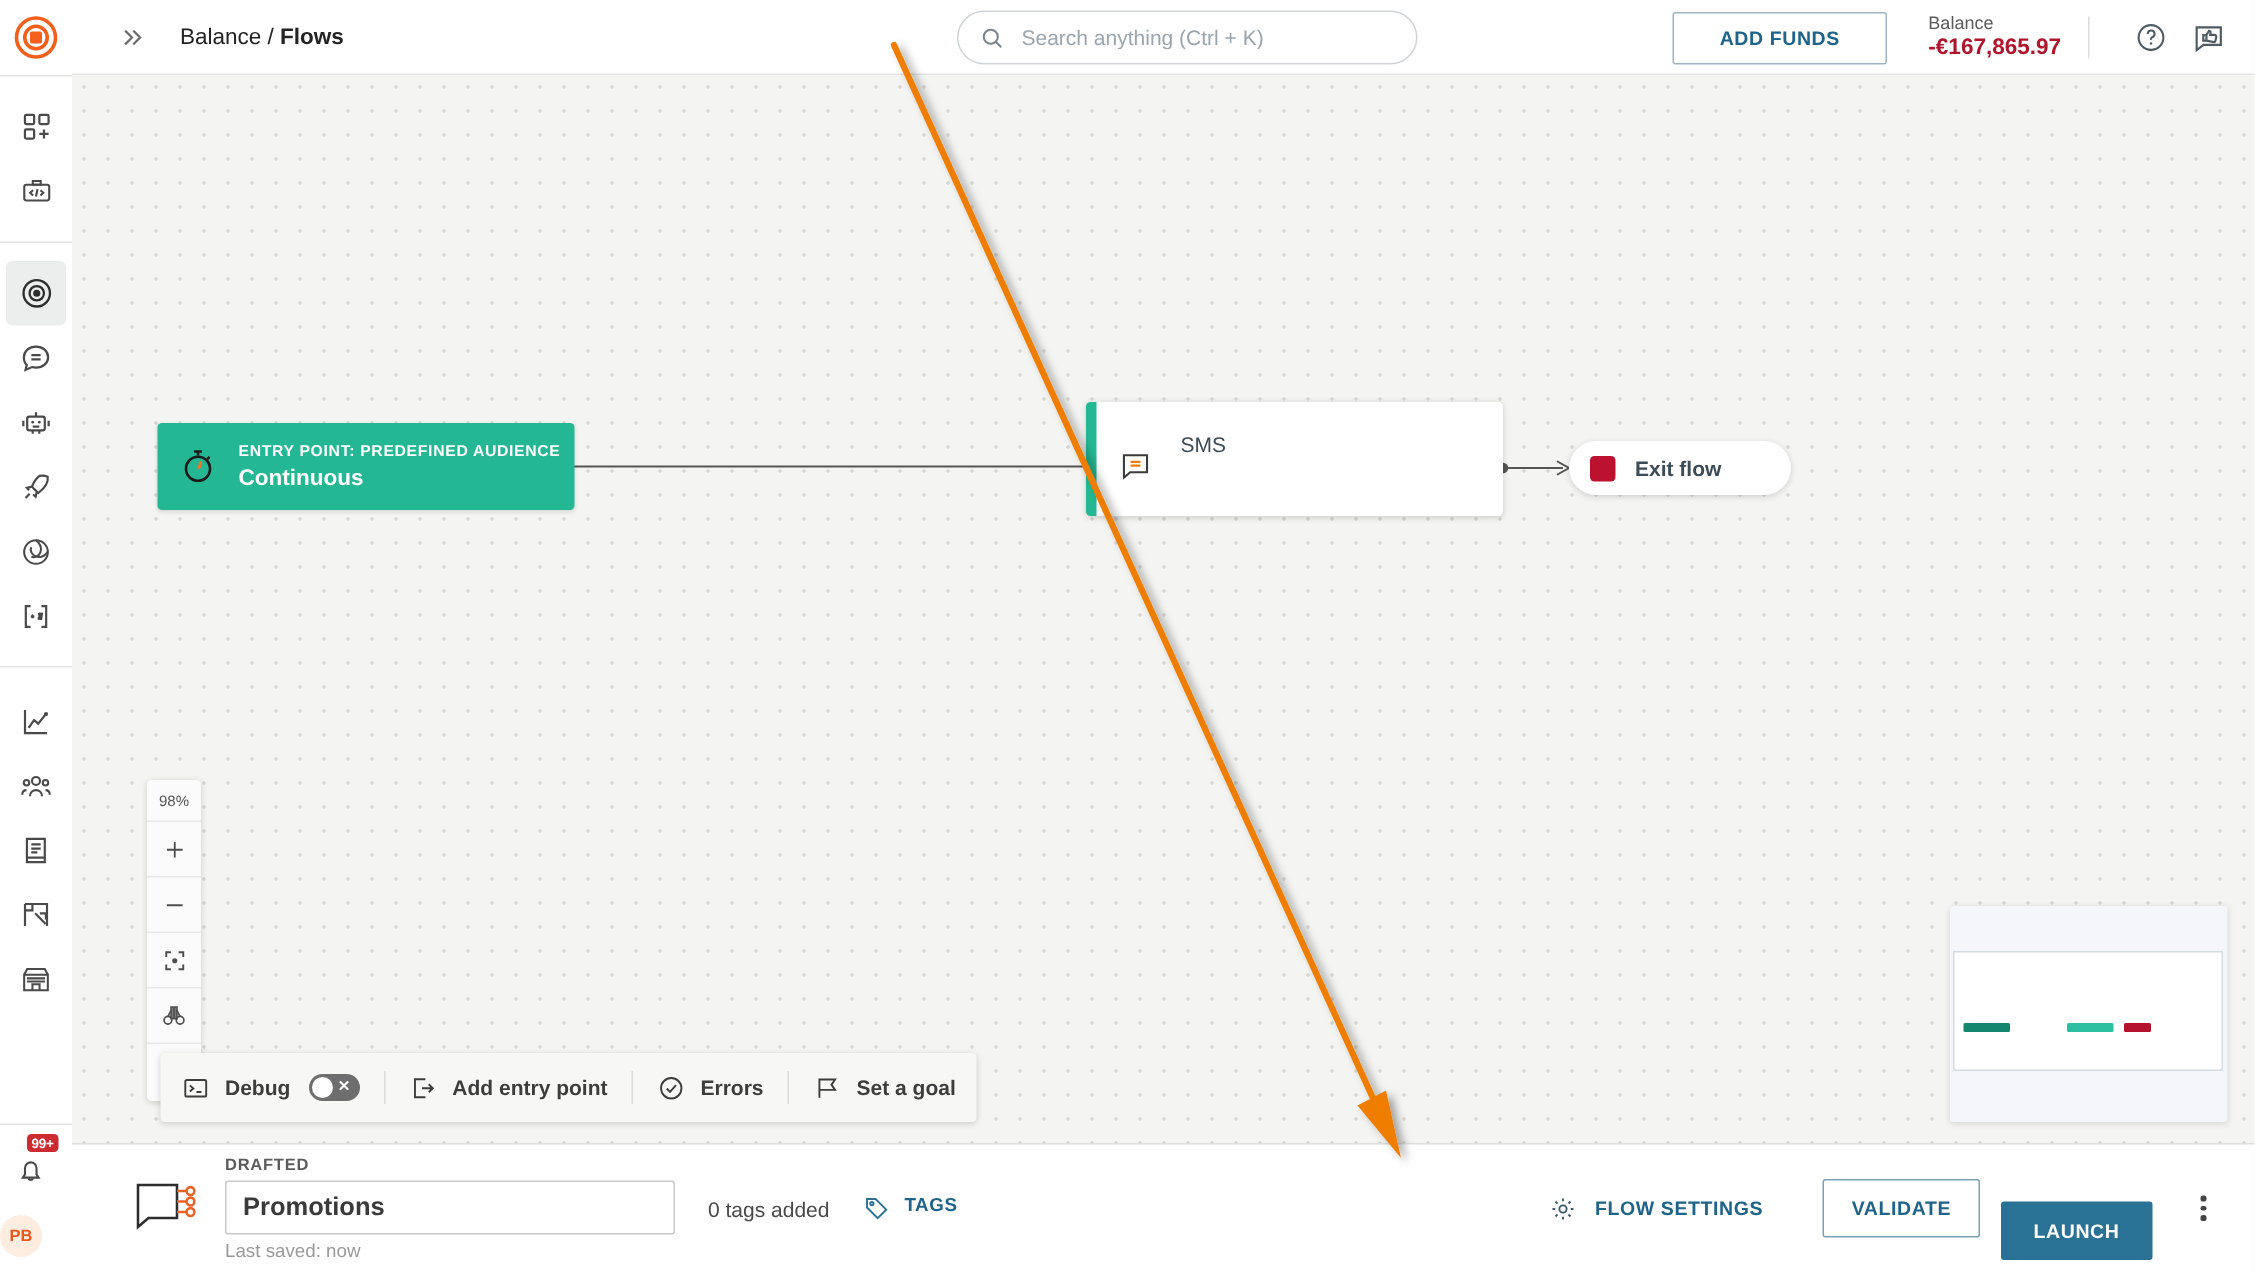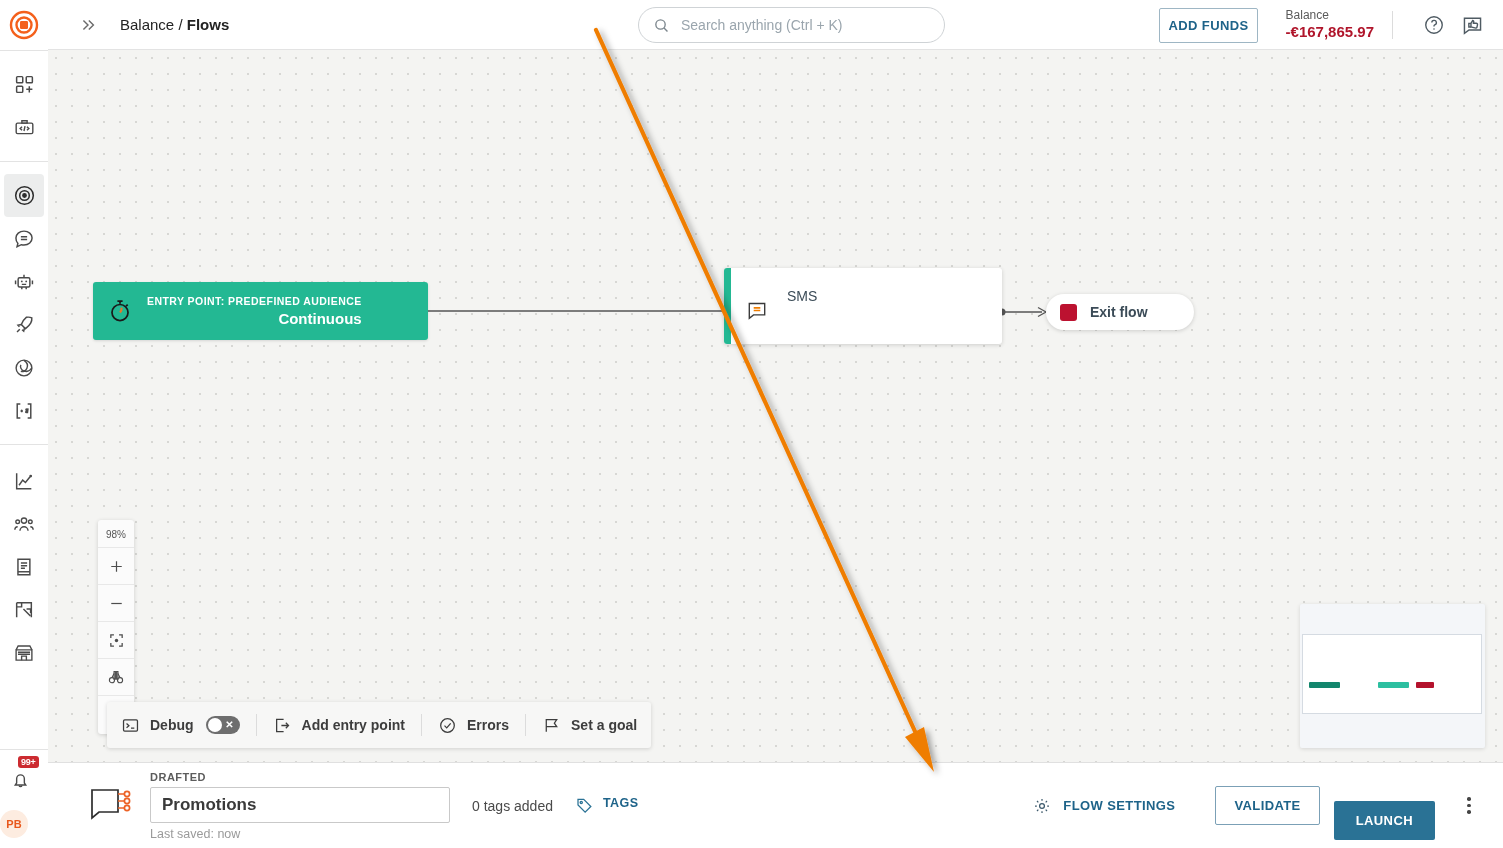--- a/index.html
+++ b/index.html
@@ -61,48 +61,48 @@
     border: 0; outline: 0; font-size: 14px; color: #5d6a73;
     margin-left: 9px; width: 250px; background: transparent;
     font-family: "Liberation Sans", sans-serif;
   }
   .search-box input::placeholder { color: #9aa5ad; }
 
   .topright { position: absolute; right: 16px; top: 0; height: 50px; display: flex; align-items: center; }
   .add-funds {
     border: 1px solid #9eb6c4; color: #1e6389; background: #fff;
     font-size: 13px; font-weight: bold; letter-spacing: 0.4px;
-    padding: 9px 8px; border-radius: 2px; cursor: pointer;
+    padding: 9px 30px; border-radius: 2px; cursor: pointer;
   }
   .balance { margin-left: 28px; line-height: 1.25; }
   .balance-label { font-size: 12px; color: #5a5a5a; }
   .balance-value { font-size: 15px; font-weight: bold; color: #b0152b; }
   .vdiv { width: 1px; height: 28px; background: #dcdcdc; margin: 0 18px; }
   .icon-btn { width: 30px; height: 30px; display:flex; align-items:center;justify-content:center; color:#4f5b63; margin-left: 8px;}
 
   
   .canvas {
     position: absolute; left: 48px; top: 50px; width: 1455px; height: 712px;
     background-color: #f4f4f2;
     background-image: radial-gradient(#d7d7d4 1px, transparent 1.2px);
     background-size: 16px 16px;
     overflow: hidden;
   }
 
   
   .node-entry {
-    position: absolute; left: 45px; top: 232px; width: 335px; height: 58px;
+    position: absolute; left: 57px; top: 232px; width: 278px; height: 58px;
     background: #23b893; border-radius: 3px;
     box-shadow: 0 1px 3px rgba(0,0,0,0.13);
     display: flex; align-items: center; padding-left: 14px; color: #fff;
   }
   .node-entry .ico { width: 26px; height: 26px; flex: none; }
   .node-entry .txt { margin-left: 14px; }
   .node-entry .kicker { font-size: 10.5px; font-weight: bold; letter-spacing: 0.45px; }
-  .node-entry .title { font-size: 15px; font-weight: bold; margin-top: 3px; text-align: right; }
+  .node-entry .title { font-size: 15px; font-weight: bold; margin-top: 3px; }
 
   
   .node-sms {
     position: absolute; left: 676px; top: 218px; width: 278px; height: 76px;
     background: #ffffff; border-radius: 3px; box-shadow: 0 1px 4px rgba(0,0,0,0.16);
   }
   .node-sms .bar { position: absolute; left: 0; top: 0; width: 7px; height: 76px; background: #23b893; border-radius: 3px 0 0 3px;}
   .node-sms .ico { position: absolute; left: 22px; top: 32px; width: 22px; height: 22px; }
   .node-sms .lbl { position: absolute; left: 63px; top: 20px; font-size: 14px; color: #3b4b57; }
 

